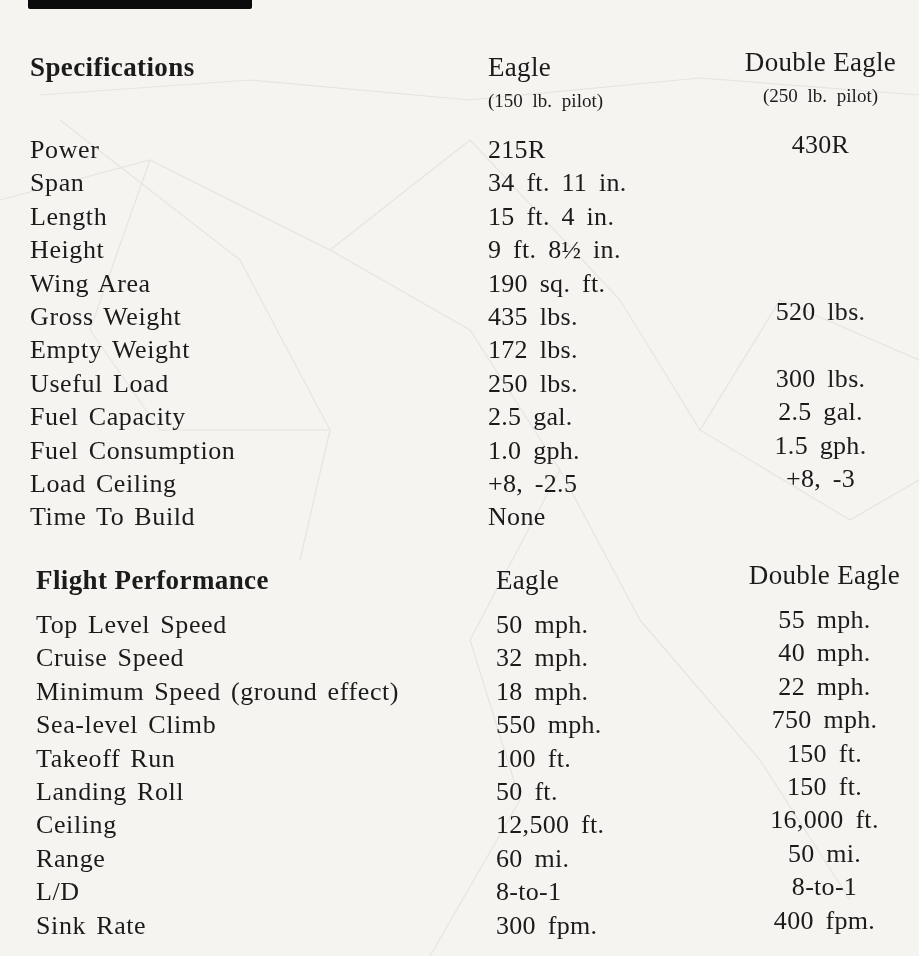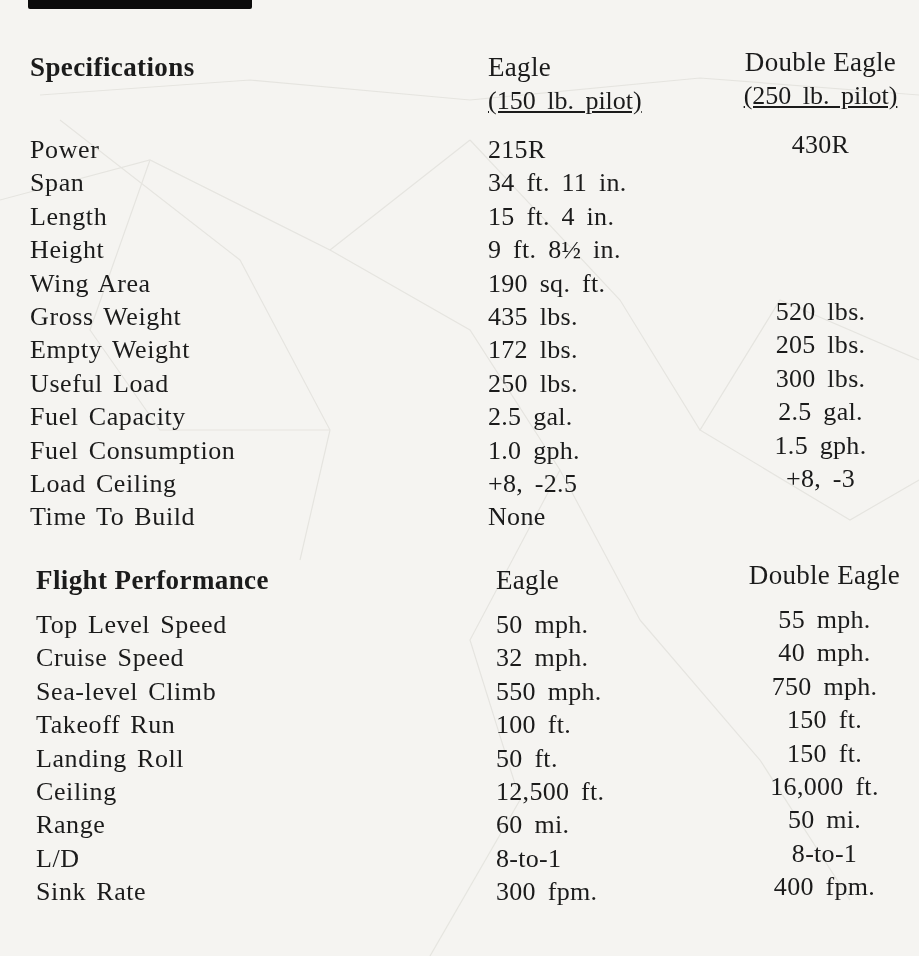--- a/index.html
+++ b/index.html
@@ -20,21 +20,21 @@
   .sheet{position:relative;padding:27px 0 0 30px;}
   .grid{display:grid;grid-template-columns:458px 234px 1fr;margin-top:24px;}
   .lcol{grid-column:1;}
   .vcol{grid-column:auto;}
   .col3{transform:translateY(-5px);text-align:center;}
   .section-title{
     font-weight:bold;font-size:27px;line-height:33px;
     letter-spacing:0.4px;
   }
   .colhead{font-weight:normal;font-size:27px;line-height:33px;letter-spacing:0.3px;}
-  .colsub{font-size:26px;line-height:33px;word-spacing:5px;text-decoration:underline;}
+  .colsub{font-size:19px;line-height:33px;word-spacing:5px;}
   .rows{font-size:26px;}
   .row{display:grid;grid-template-columns:458px 234px 1fr;line-height:33.4px;}
   .row .lcol{letter-spacing:0.6px;word-spacing:3px;}
   .row .vcol{letter-spacing:0.3px;word-spacing:5px;}
   .sec1 .rows{margin-top:16px;}
   .sec2{margin-top:30px;}
   .sec2 .rows{margin-top:11px;}
   .sec2 .lcol{padding-left:6px;}
   .sec2 .vcol{padding-left:8px;}
 </style>
@@ -99,21 +99,20 @@
             <div class="vcol col3"></div>
           </div>
           <div class="row">
             <div class="lcol">Gross Weight</div>
             <div class="vcol">435 lbs.</div>
             <div class="vcol col3">520 lbs.</div>
           </div>
           <div class="row">
             <div class="lcol">Empty Weight</div>
             <div class="vcol">172 lbs.</div>
-            <div class="vcol col3">205 lbs.</div>
           </div>
           <div class="row">
             <div class="lcol">Useful Load</div>
             <div class="vcol">250 lbs.</div>
             <div class="vcol col3">300 lbs.</div>
           </div>
           <div class="row">
             <div class="lcol">Fuel Capacity</div>
             <div class="vcol">2.5 gal.</div>
             <div class="vcol col3">2.5 gal.</div>
@@ -150,20 +149,25 @@
             <div class="lcol">Top Level Speed</div>
             <div class="vcol">50 mph.</div>
             <div class="vcol col3">55 mph.</div>
           </div>
           <div class="row">
             <div class="lcol">Cruise Speed</div>
             <div class="vcol">32 mph.</div>
             <div class="vcol col3">40 mph.</div>
           </div>
           <div class="row">
+            <div class="lcol">Minimum Speed (ground effect)</div>
+            <div class="vcol">18 mph.</div>
+            <div class="vcol col3">22 mph.</div>
+          </div>
+          <div class="row">
             <div class="lcol">Sea-level Climb</div>
             <div class="vcol">550 mph.</div>
             <div class="vcol col3">750 mph.</div>
           </div>
           <div class="row">
             <div class="lcol">Takeoff Run</div>
             <div class="vcol">100 ft.</div>
             <div class="vcol col3">150 ft.</div>
           </div>
           <div class="row">

